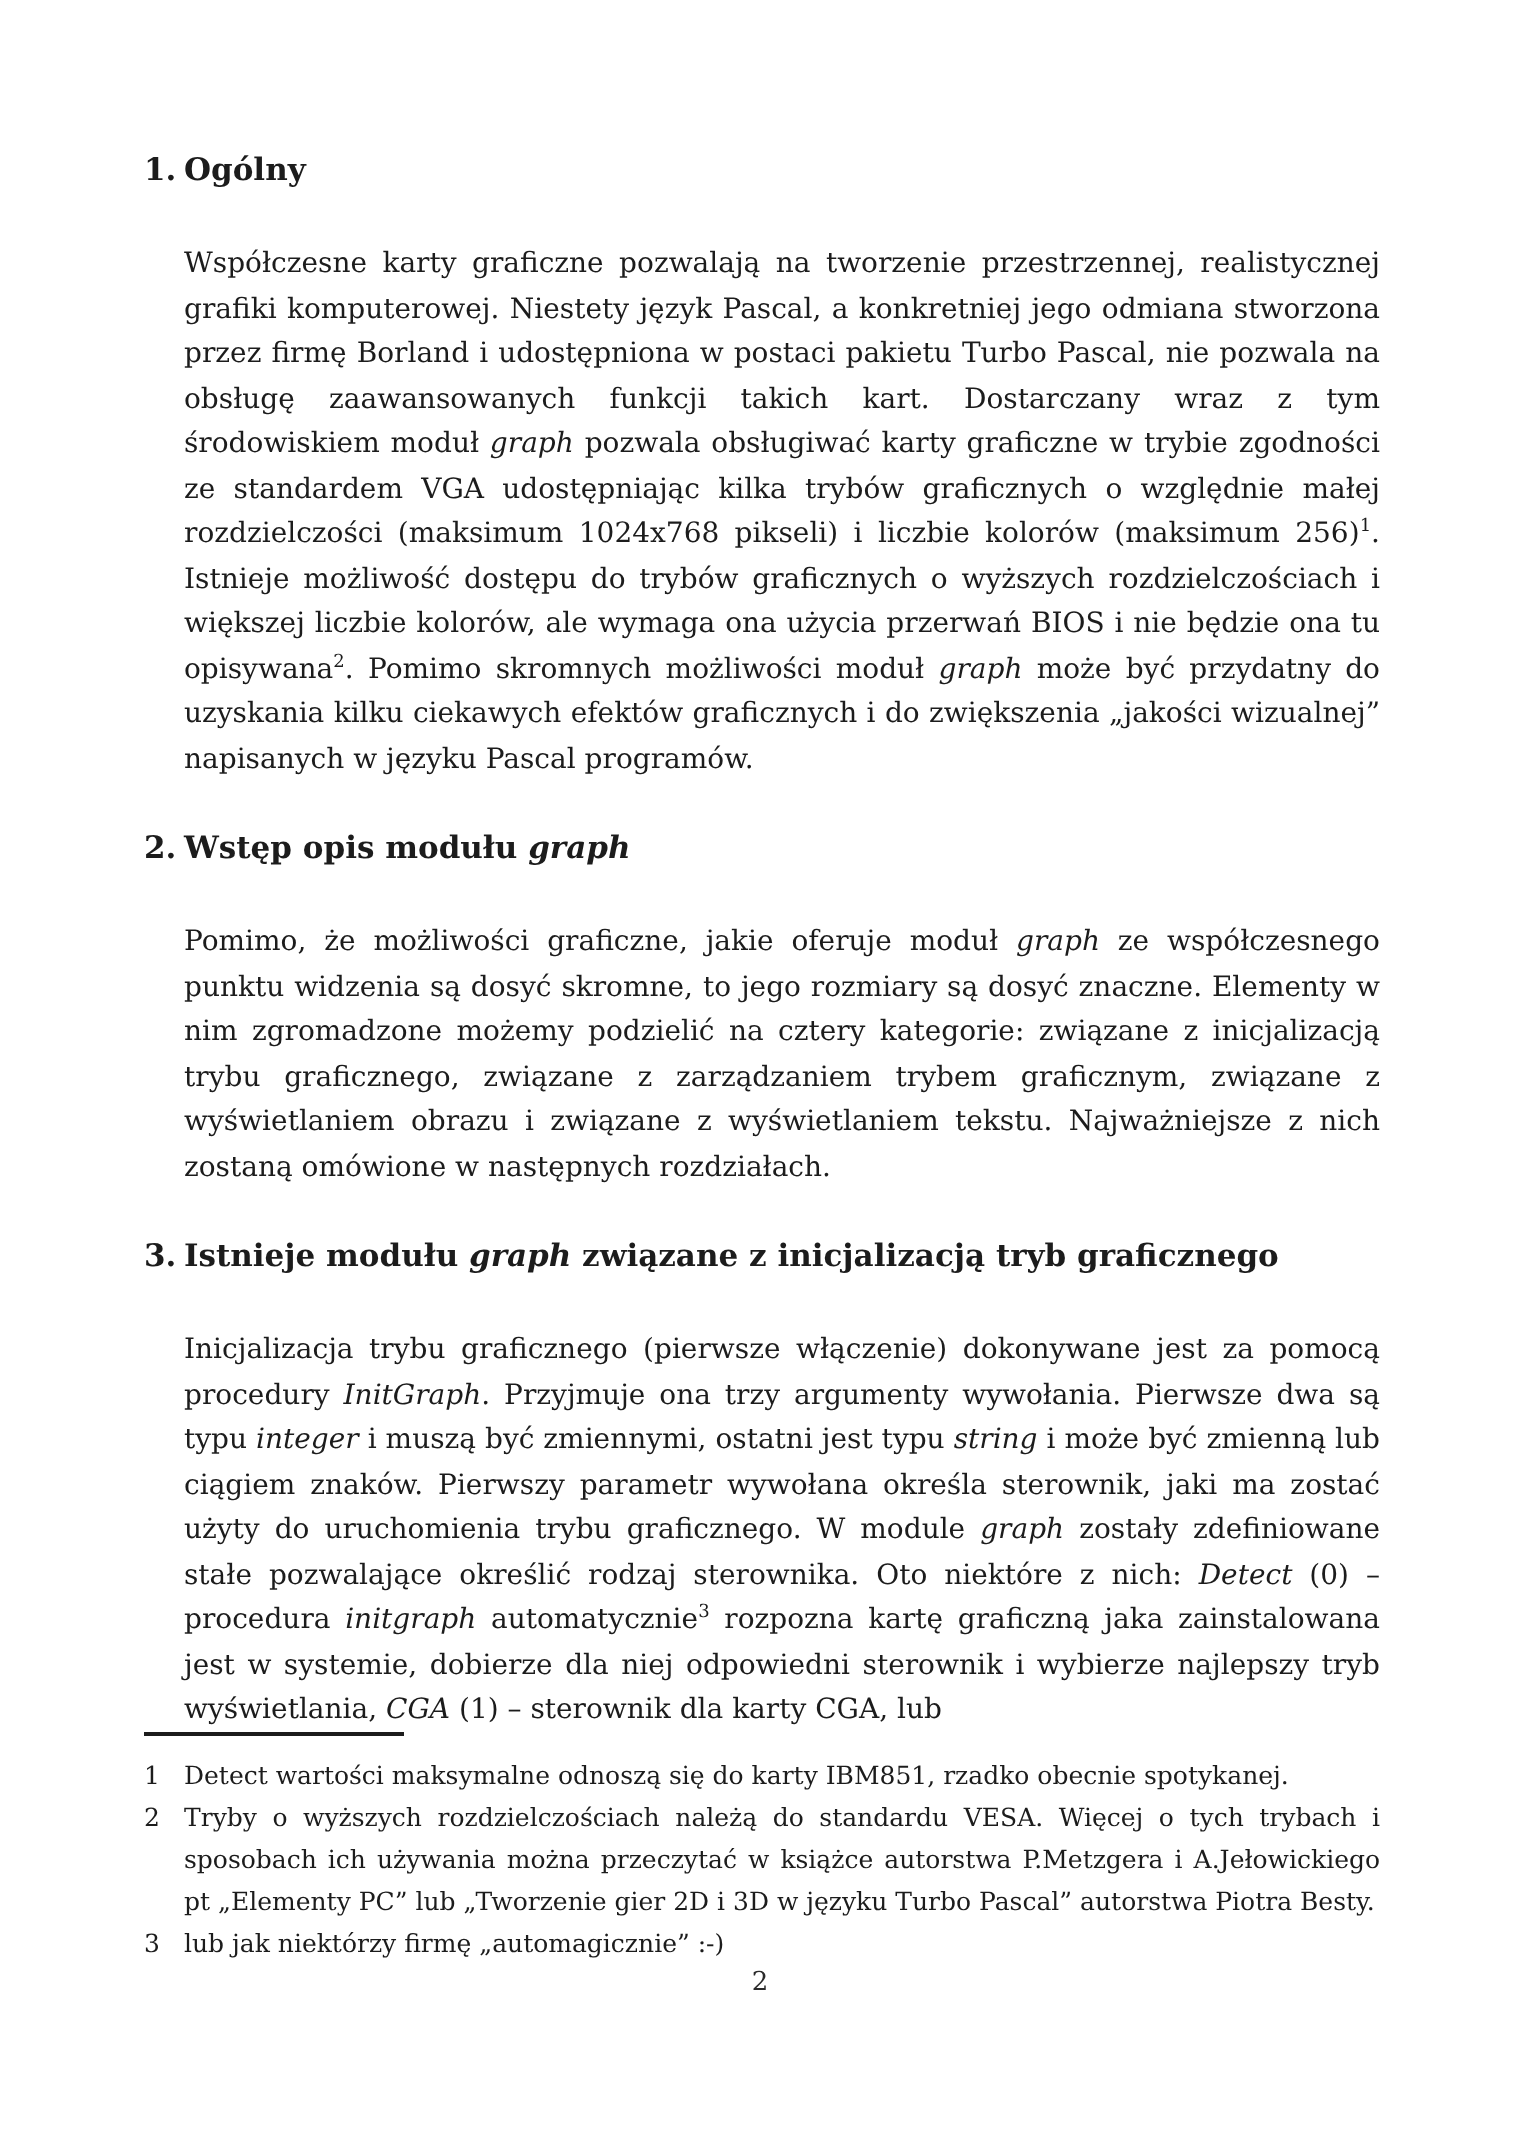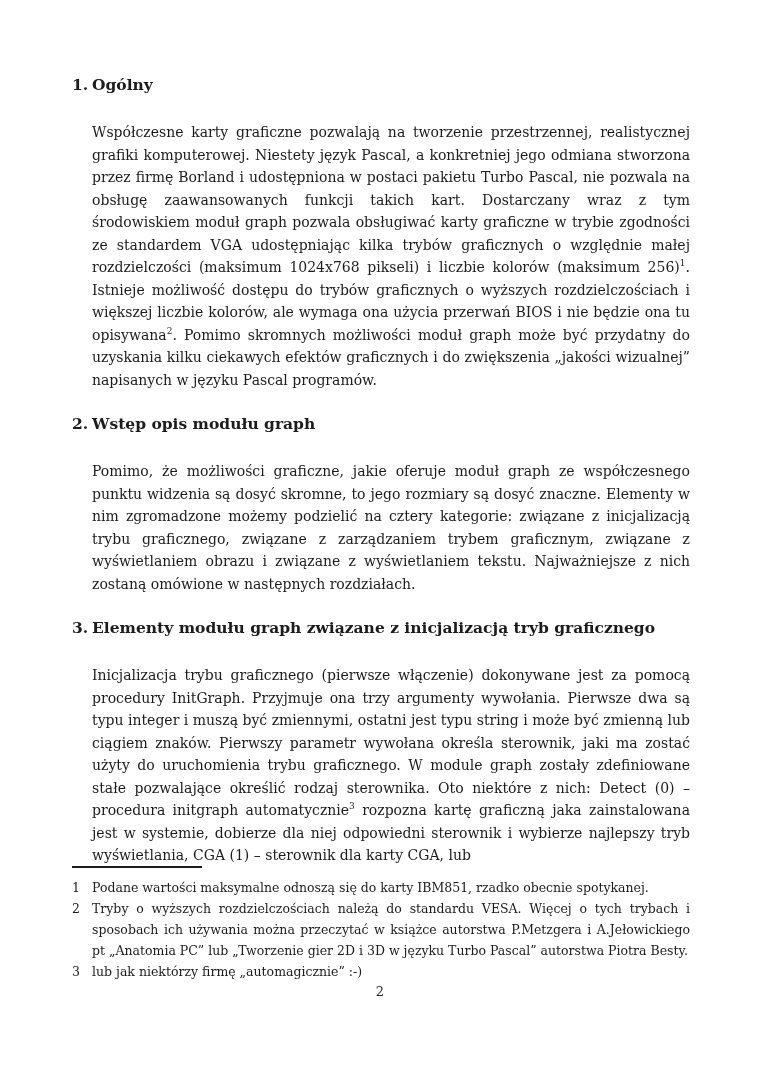--- a/index.html
+++ b/index.html
@@ -23,21 +23,21 @@
   }
   .heading.mid { margin-top: 22px; }
   .hnum { flex: none; width: 20px; }
   .htext { flex: 1; }
   .para {
     margin: 0 0 0 20px;
     font-size: 14px;
     line-height: 22.5px;
     text-align: justify;
   }
-  .it { }
+  .it { font-style: italic; }
   .sup {
     font-size: 9px;
     line-height: 0;
     vertical-align: super;
   }
   .footnotes {
     position: absolute;
     top: 866px;
     left: 72px;
     right: 70px;
@@ -77,33 +77,33 @@
   <p class="para"><span>Współczesne karty graficzne pozwalają na tworzenie przestrzennej, realistycznej grafiki komputerowej. Niestety język Pascal, a konkretniej jego odmiana stworzona przez firmę Borland i udostępniona w postaci pakietu Turbo Pascal, nie pozwala na obsługę zaawansowanych funkcji takich kart. Dostarczany wraz z tym środowiskiem moduł </span><span class="it">graph</span><span> pozwala obsługiwać karty graficzne w trybie zgodności ze standardem VGA udostępniając kilka trybów graficznych o względnie małej rozdzielczości (maksimum 1024x768 pikseli) i liczbie kolorów (maksimum 256)</span><span class="sup">1</span><span>. Istnieje możliwość dostępu do trybów graficznych o wyższych rozdzielczościach i większej liczbie kolorów, ale wymaga ona użycia przerwań BIOS i nie będzie ona tu opisywana</span><span class="sup">2</span><span>. Pomimo skromnych możliwości moduł </span><span class="it">graph</span><span> może być przydatny do uzyskania kilku ciekawych efektów graficznych i do zwiększenia „jakości wizualnej” napisanych w języku Pascal programów.</span></p>
 
   <div class="heading mid">
     <span class="hnum">2.</span>
     <span class="htext"><span>Wstęp opis modułu </span><span class="it">graph</span></span>
   </div>
   <p class="para"><span>Pomimo, że możliwości graficzne, jakie oferuje moduł </span><span class="it">graph</span><span> ze współczesnego punktu widzenia są dosyć skromne, to jego rozmiary są dosyć znaczne. Elementy w nim zgromadzone możemy podzielić na cztery kategorie: związane z inicjalizacją trybu graficznego, związane z zarządzaniem trybem graficznym, związane z wyświetlaniem obrazu i związane z wyświetlaniem tekstu. Najważniejsze z nich zostaną omówione w następnych rozdziałach.</span></p>
 
   <div class="heading mid">
     <span class="hnum">3.</span>
-    <span class="htext"><span>Elementy modułu </span><span class="it">graph</span><span> związane z inicjalizacją tryb graficznego</span></span>
+    <span class="htext"><span>Istnieje modułu </span><span class="it">graph</span><span> związane z inicjalizacją tryb graficznego</span></span>
   </div>
   <p class="para"><span>Inicjalizacja trybu graficznego (pierwsze włączenie) dokonywane jest za pomocą procedury </span><span class="it">InitGraph</span><span>. Przyjmuje ona trzy argumenty wywołania. Pierwsze dwa są typu </span><span class="it">integer</span><span> i muszą być zmiennymi, ostatni jest typu </span><span class="it">string</span><span> i może być zmienną lub ciągiem znaków. Pierwszy parametr wywołana określa sterownik, jaki ma zostać użyty do uruchomienia trybu graficznego. W module </span><span class="it">graph</span><span> zostały zdefiniowane stałe pozwalające określić rodzaj sterownika. Oto niektóre z nich: </span><span class="it">Detect</span><span> (0) – procedura </span><span class="it">initgraph</span><span> automatycznie</span><span class="sup">3</span><span> rozpozna kartę graficzną jaka zainstalowana jest w systemie, dobierze dla niej odpowiedni sterownik i wybierze najlepszy tryb wyświetlania, </span><span class="it">CGA</span><span> (1) – sterownik dla karty CGA, lub</span></p>
 
   <div class="footnotes">
     <div class="fnrule"></div>
     <div class="fn">
       <span class="fn-num">1</span>
-      <span class="fn-text">Podane wartości maksymalne odnoszą się do karty IBM851, rzadko obecnie spotykanej.</span>
+      <span class="fn-text">Detect wartości maksymalne odnoszą się do karty IBM851, rzadko obecnie spotykanej.</span>
     </div>
     <div class="fn">
       <span class="fn-num">2</span>
-      <span class="fn-text">Tryby o wyższych rozdzielczościach należą do standardu VESA. Więcej o tych trybach i sposobach ich używania można przeczytać w książce autorstwa P.Metzgera i A.Jełowickiego pt „Anatomia PC” lub „Tworzenie gier 2D i 3D w języku Turbo Pascal” autorstwa Piotra Besty.</span>
+      <span class="fn-text">Tryby o wyższych rozdzielczościach należą do standardu VESA. Więcej o tych trybach i sposobach ich używania można przeczytać w książce autorstwa P.Metzgera i A.Jełowickiego pt „Elementy PC” lub „Tworzenie gier 2D i 3D w języku Turbo Pascal” autorstwa Piotra Besty.</span>
     </div>
     <div class="fn">
       <span class="fn-num">3</span>
       <span class="fn-text">lub jak niektórzy firmę „automagicznie” :-)</span>
     </div>
   </div>
 
   <div class="pagenum">2</div>
 
 </div>

